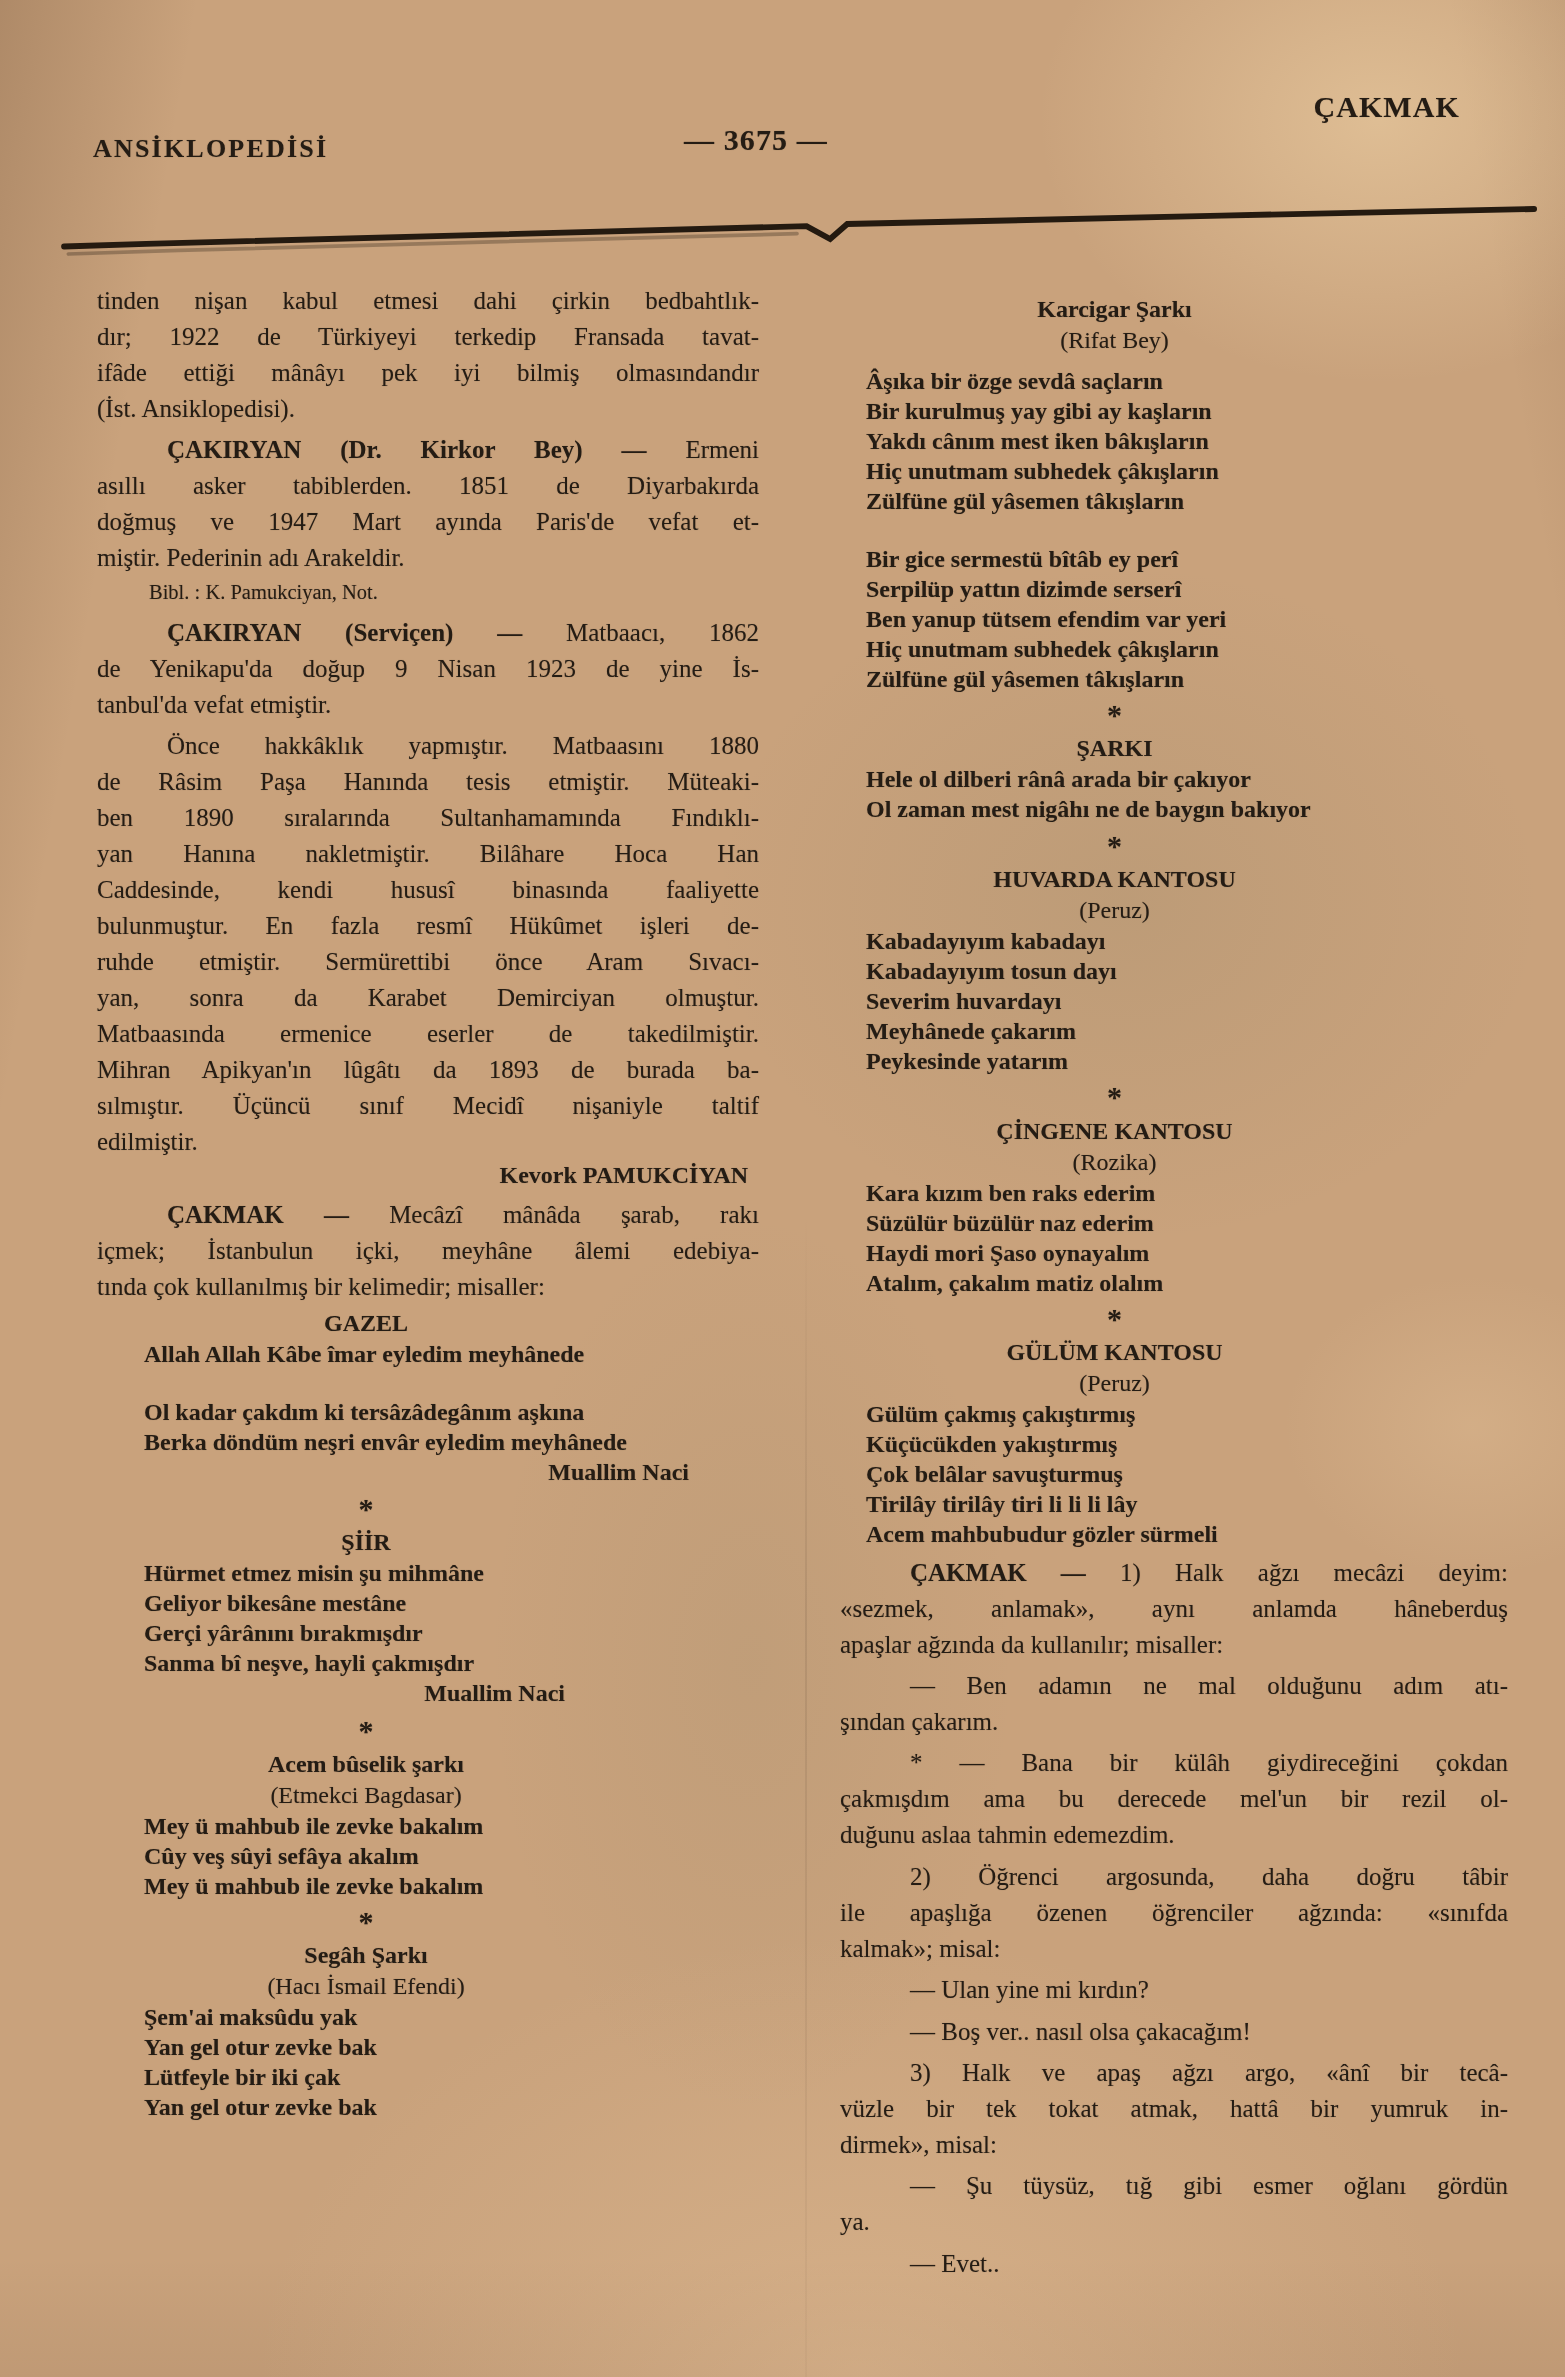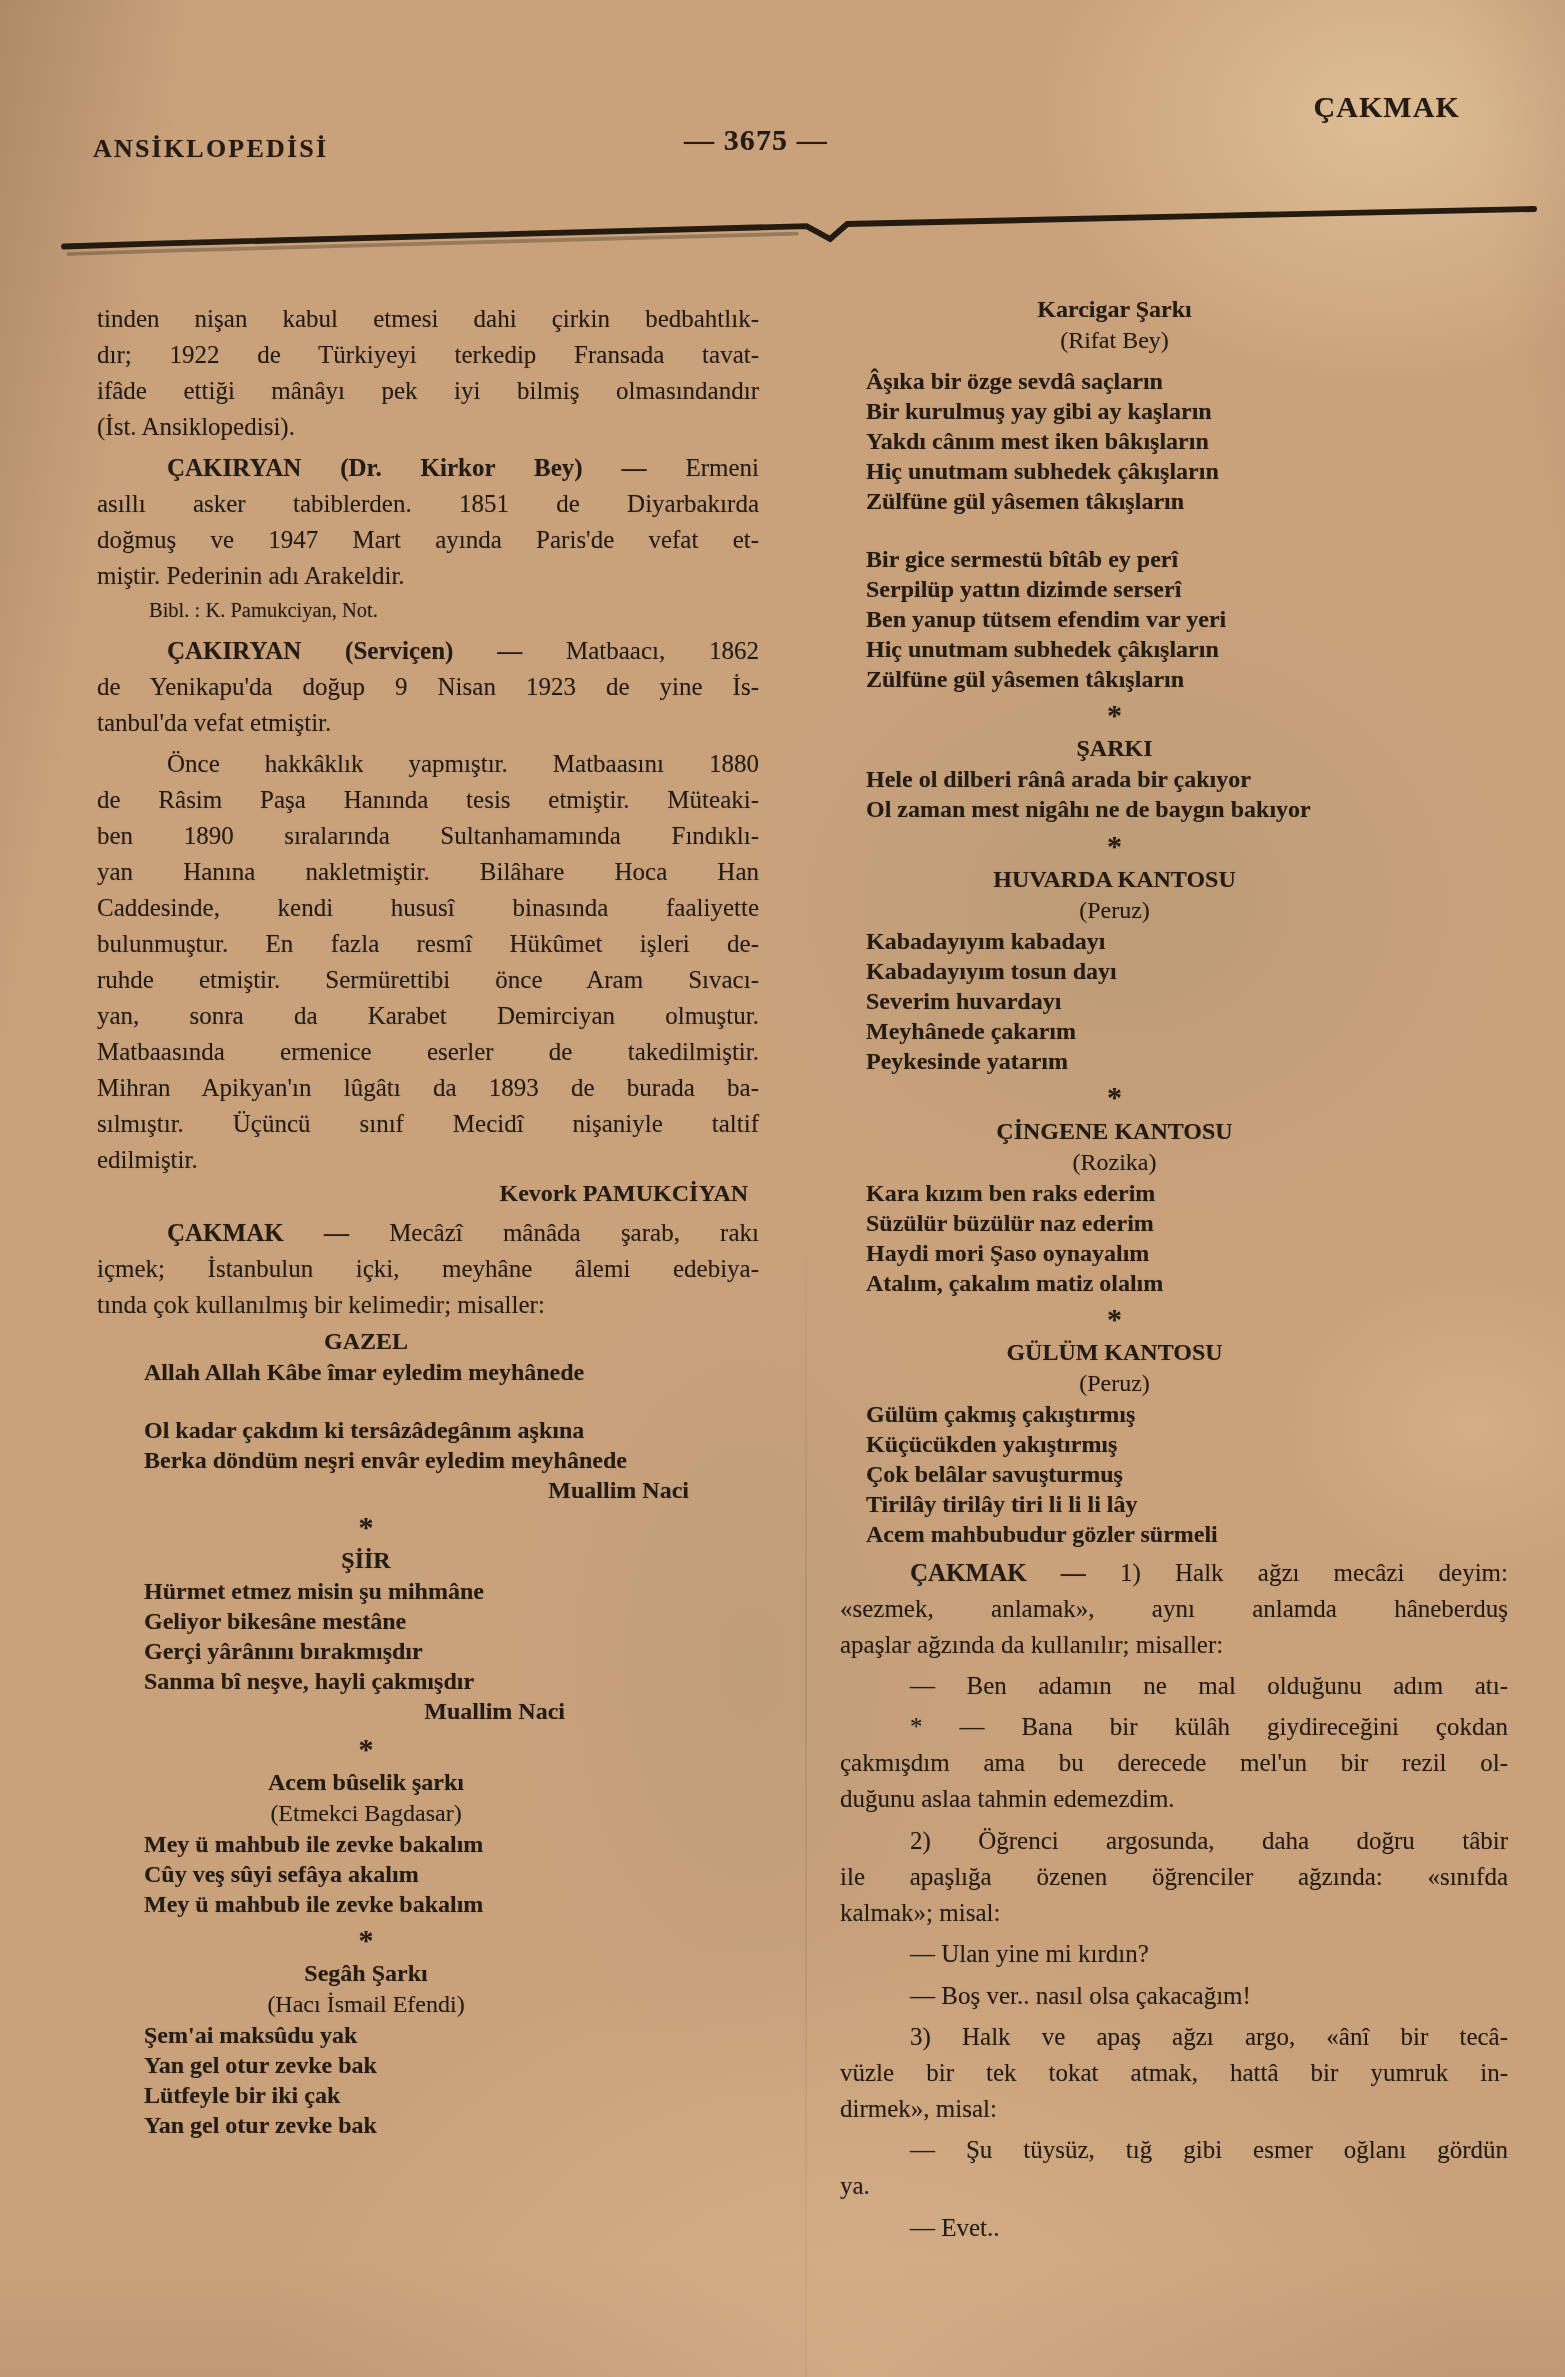--- a/index.html
+++ b/index.html
@@ -22,21 +22,21 @@
     content:'';position:absolute;left:805px;top:1211px;width:2.2px;height:1166px;
     background:linear-gradient(rgba(70,50,35,0), rgba(70,50,35,0.12) 35%, rgba(70,50,35,0.04));
     pointer-events:none;
   }
   .h-left{position:absolute;left:93px;top:134px;font-weight:bold;font-size:26px;letter-spacing:2.2px;}
   .h-center{position:absolute;left:684px;top:123px;font-weight:bold;font-size:30px;letter-spacing:1.1px;}
   .h-right{position:absolute;right:106px;top:90px;font-weight:bold;font-size:30px;letter-spacing:1.1px;}
   .rule{position:absolute;left:0;top:194px;width:1566px;height:75px;}
 
   .col{position:absolute;font-size:25px;line-height:36px;}
-  .col-left{left:97px;top:301px;width:662px;}
+  .col-left{left:97px;top:283px;width:662px;}
   .col-right{left:840px;top:291px;width:668px;}
 
   .para{margin-top:5.4px;}
   .para:first-child{margin-top:0;}
   .line{text-align:justify;text-align-last:justify;}
   .line.last{text-align-last:auto;}
   .para.indent .line:first-child{text-indent:70px;}
   .line b{font-weight:bold;}
 
   .verse{font-weight:bold;font-size:24px;line-height:30px;}
@@ -197,20 +197,21 @@
         <div class="vline">Tirilây tirilây tiri li li li lây</div>
         <div class="vline">Acem mahbubudur gözler sürmeli</div>
       </div>
       <div class="para indent">
         <div class="line"><b>ÇAKMAK — </b>1) Halk ağzı mecâzi deyim:</div>
         <div class="line">«sezmek, anlamak», aynı anlamda hâneberduş</div>
         <div class="line last">apaşlar ağzında da kullanılır; misaller:</div>
       </div>
       <div class="para indent">
         <div class="line">— Ben adamın ne mal olduğunu adım atı-</div>
+        <div class="line last">şından çakarım.</div>
       </div>
       <div class="para indent">
         <div class="line">* — Bana bir külâh giydireceğini çokdan</div>
         <div class="line">çakmışdım ama bu derecede mel'un bir rezil ol-</div>
         <div class="line last">duğunu aslaa tahmin edemezdim.</div>
       </div>
       <div class="para indent">
         <div class="line">2) Öğrenci argosunda, daha doğru tâbir</div>
         <div class="line">ile apaşlığa özenen öğrenciler ağzında: «sınıfda</div>
         <div class="line last">kalmak»; misal:</div>

